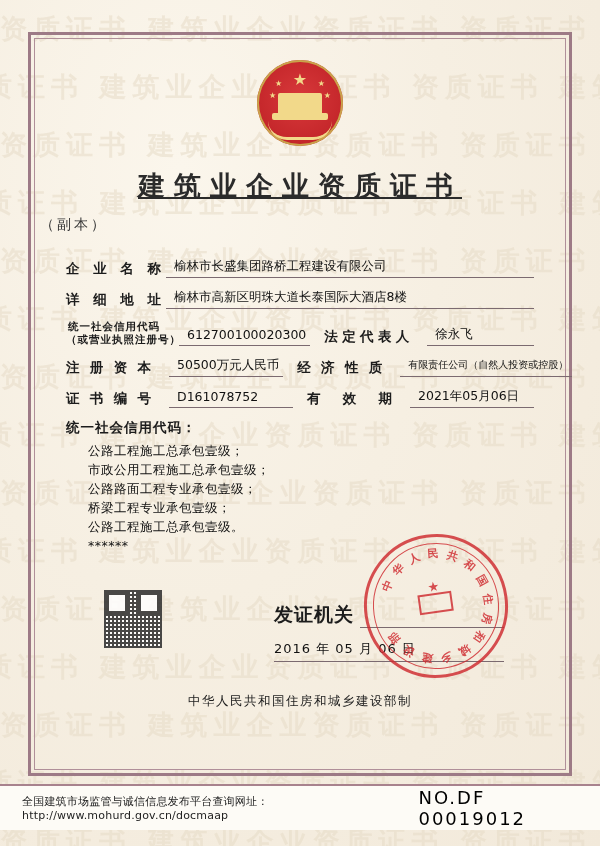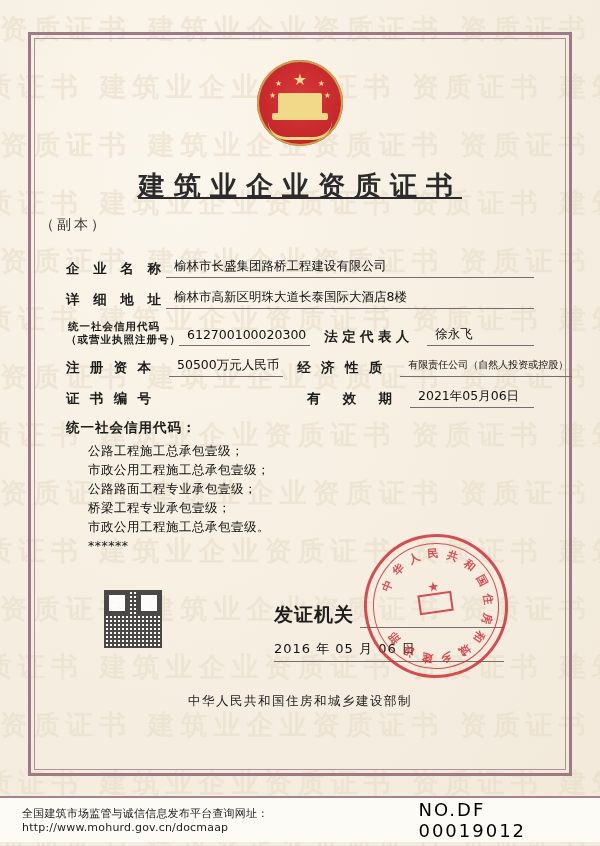--- a/index.html
+++ b/index.html
@@ -213,21 +213,21 @@
     position:absolute;inset:0;
   }
   .seal-text span{
     position:absolute;left:50%;top:50%;
     font-size:11px;font-weight:bold;
     font-family:"DejaVu Sans",sans-serif;
     transform-origin:0 0;
   }
 
   .footer{
-    position:absolute;left:0;right:0;bottom:4px;height:46px;
+    position:absolute;left:0;right:0;bottom:16px;height:46px;
     border-top:2px solid #a8828d;
     background:#fdfbf6;
     display:flex;align-items:center;justify-content:space-between;
     padding:0 22px;box-sizing:border-box;
     font-family:"DejaVu Sans",sans-serif;
   }
   .footer .left{font-size:11px;color:#222;letter-spacing:.2px;}
   .footer .right{font-size:18px;color:#000000;letter-spacing:2px;font-weight:normal;}
 </style>
 </head>
@@ -309,34 +309,35 @@
         </div>
         <div class="half">
           <span class="lbl wide">经济性质</span>
           <span class="val small">有限责任公司（自然人投资或控股）</span>
         </div>
       </div>
 
       <div class="row two">
         <div class="half">
           <span class="lbl wide">证书编号</span>
+          <span class="val">D161078752</span>
         </div>
         <div class="half">
           <span class="lbl wide">有 效 期</span>
           <span class="val">2021年05月06日</span>
         </div>
       </div>
 
       <div class="qual-title">统一社会信用代码：</div>
       <div class="qual-list">
         <div>公路工程施工总承包壹级；</div>
         <div>市政公用工程施工总承包壹级；</div>
         <div>公路路面工程专业承包壹级；</div>
         <div>桥梁工程专业承包壹级；</div>
-        <div>市政公用工程施工总承包壹级。</div>
+        <div>公路工程施工总承包壹级。</div>
         <div>******</div>
       </div>
 
     </div>
 
     <div class="qr"></div>
 
     <div class="issue-block">
       <div class="issue-row">
         <span>发证机关</span>

